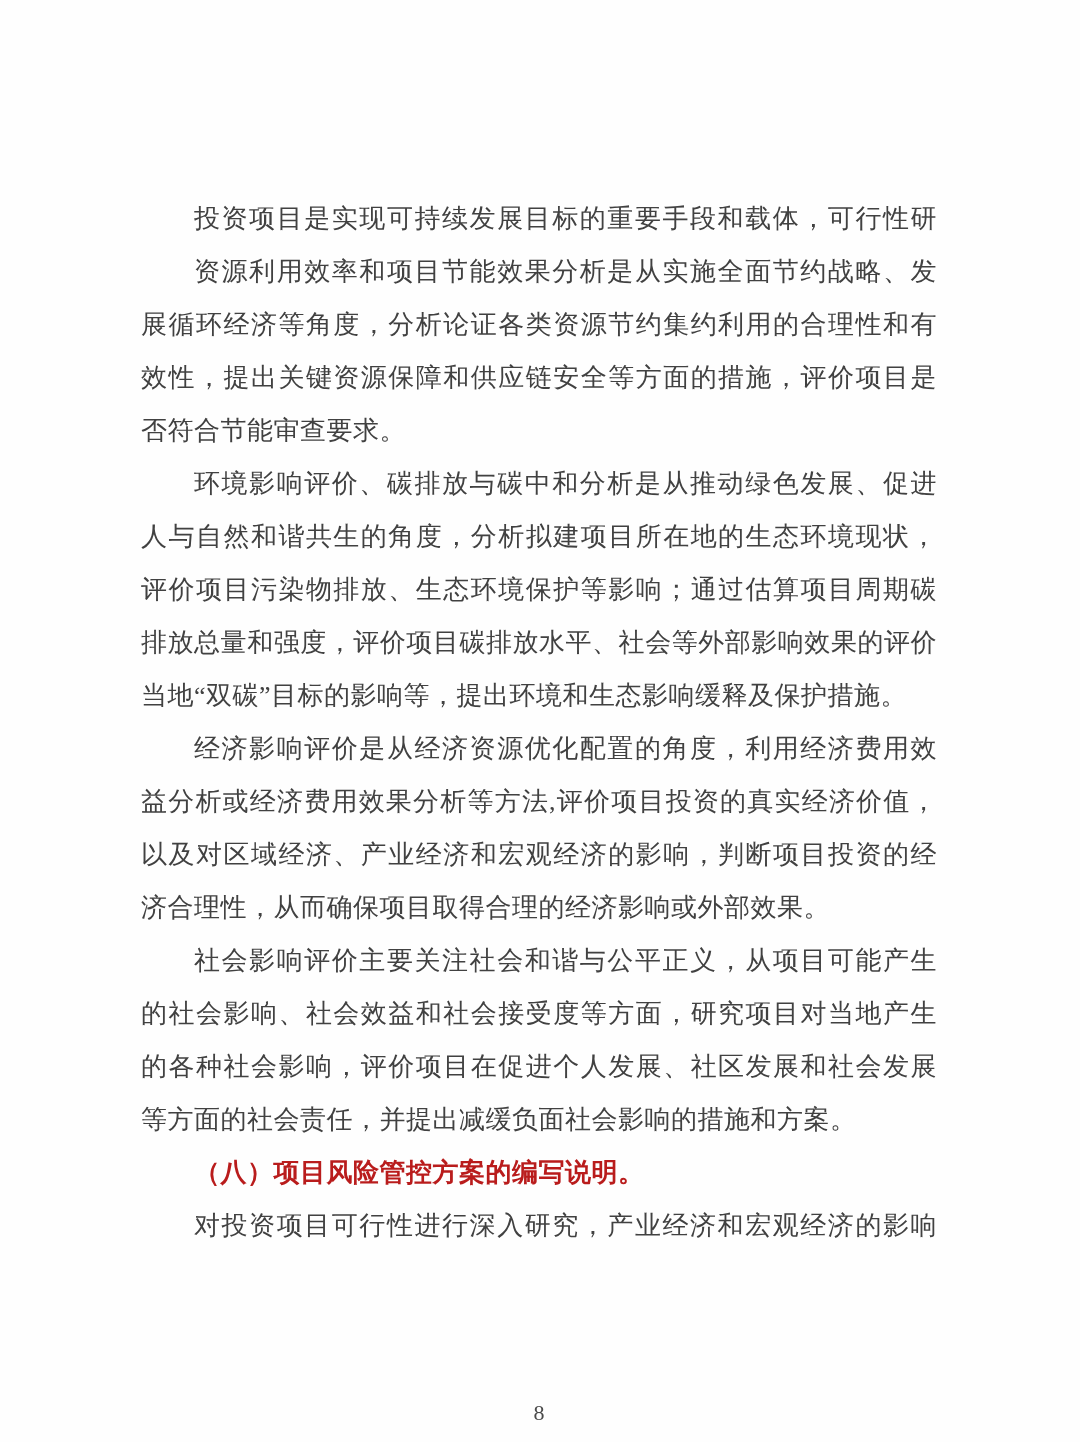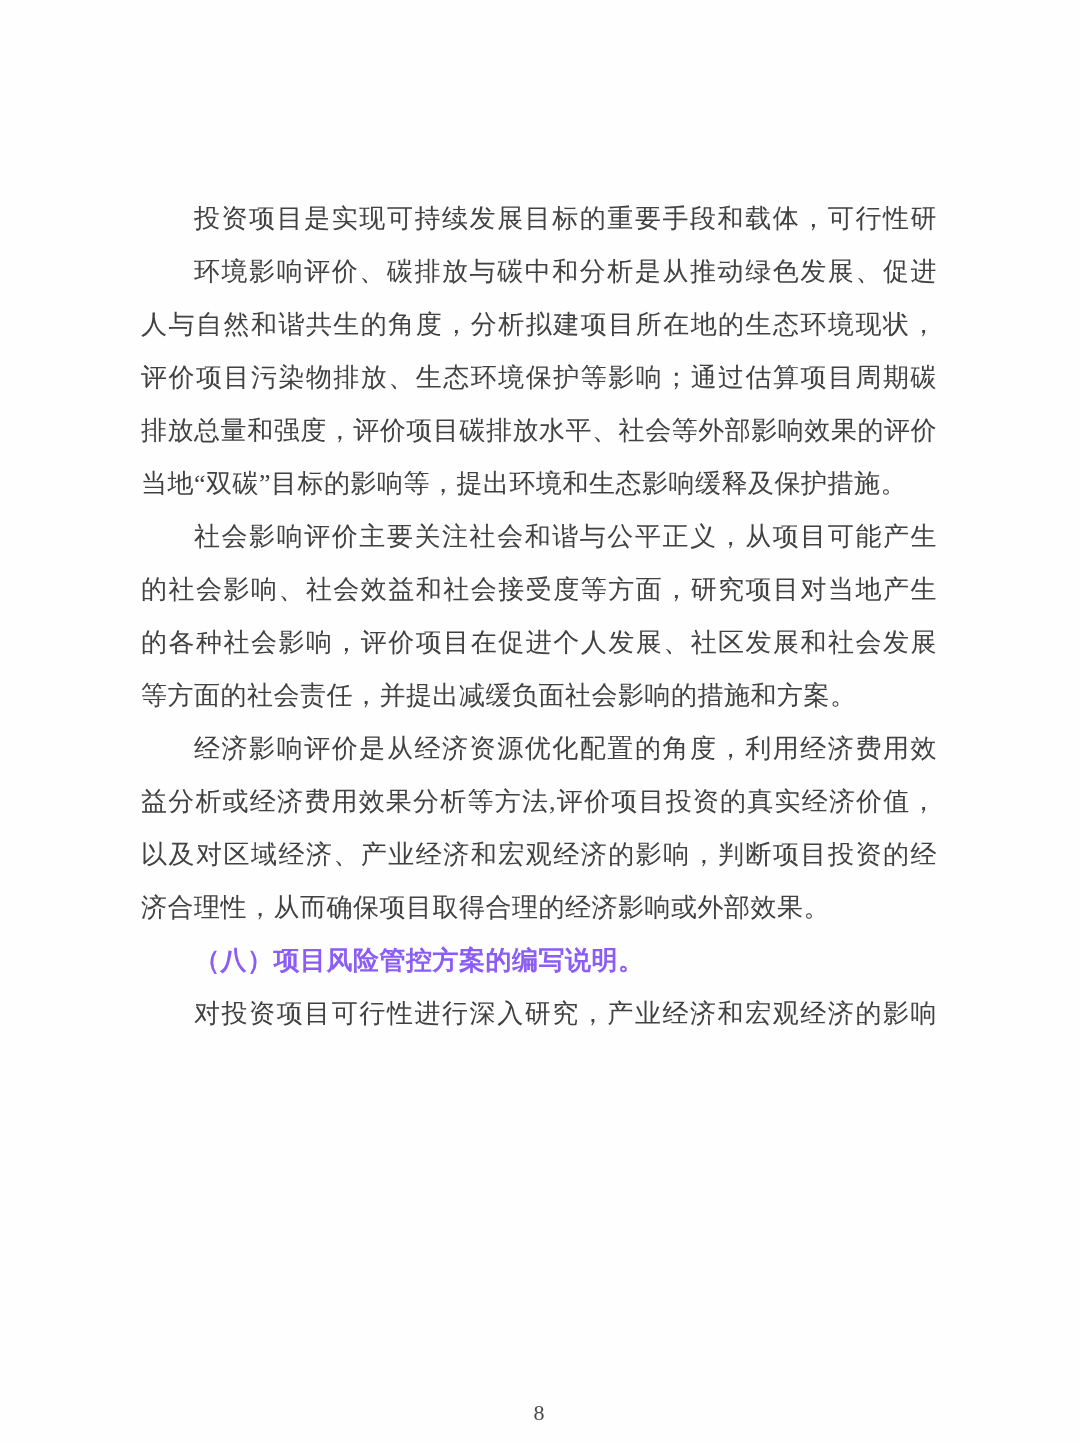--- a/index.html
+++ b/index.html
@@ -37,21 +37,21 @@
     letter-spacing: 0.5px;
   }
   .line.first {
     text-indent: 53px;
   }
   .line.para-end {
     text-align-last: left;
   }
   .para.heading .line {
     font-weight: 700;
-    color: #8b5cf6;
+    color: #b91c1c;
     font-family: Liberation Serif, serif;
   }
   .page-number {
     position: absolute;
     top: 1400px;
     left: 141px;
     width: 796px;
     text-align: center;
     font-size: 22px;
     color: #4a4a4a;
@@ -59,37 +59,43 @@
 </style>
 </head>
 <body>
 
 <div class="page">
   <div class="text-block" id="doc-body">
       <div class="para">
         <div class="line first">投资项目是实现可持续发展目标的重要手段和载体，可行性研</div>
       </div>
       <div class="para">
+        <div class="line first">资源利用效率和项目节能效果分析是从实施全面节约战略、发</div>
+        <div class="line">展循环经济等角度，分析论证各类资源节约集约利用的合理性和有</div>
+        <div class="line">效性，提出关键资源保障和供应链安全等方面的措施，评价项目是</div>
+        <div class="line para-end">否符合节能审查要求。</div>
+      </div>
+      <div class="para">
         <div class="line first">环境影响评价、碳排放与碳中和分析是从推动绿色发展、促进</div>
         <div class="line">人与自然和谐共生的角度，分析拟建项目所在地的生态环境现状，</div>
         <div class="line">评价项目污染物排放、生态环境保护等影响；通过估算项目周期碳</div>
         <div class="line">排放总量和强度，评价项目碳排放水平、社会等外部影响效果的评价</div>
         <div class="line para-end">当地“双碳”目标的影响等，提出环境和生态影响缓释及保护措施。</div>
       </div>
       <div class="para">
+        <div class="line first">经济影响评价是从经济资源优化配置的角度，利用经济费用效</div>
+        <div class="line">益分析或经济费用效果分析等方法,评价项目投资的真实经济价值，</div>
+        <div class="line">以及对区域经济、产业经济和宏观经济的影响，判断项目投资的经</div>
+        <div class="line para-end">济合理性，从而确保项目取得合理的经济影响或外部效果。</div>
+      </div>
+      <div class="para">
         <div class="line first">社会影响评价主要关注社会和谐与公平正义，从项目可能产生</div>
         <div class="line">的社会影响、社会效益和社会接受度等方面，研究项目对当地产生</div>
         <div class="line">的各种社会影响，评价项目在促进个人发展、社区发展和社会发展</div>
         <div class="line para-end">等方面的社会责任，并提出减缓负面社会影响的措施和方案。</div>
-      </div>
-      <div class="para">
-        <div class="line first">经济影响评价是从经济资源优化配置的角度，利用经济费用效</div>
-        <div class="line">益分析或经济费用效果分析等方法,评价项目投资的真实经济价值，</div>
-        <div class="line">以及对区域经济、产业经济和宏观经济的影响，判断项目投资的经</div>
-        <div class="line para-end">济合理性，从而确保项目取得合理的经济影响或外部效果。</div>
       </div>
       <div class="para heading">
         <div class="line first para-end">（八）项目风险管控方案的编写说明。</div>
       </div>
       <div class="para">
         <div class="line first">对投资项目可行性进行深入研究，产业经济和宏观经济的影响</div>
       </div>
     </div>
   <div class="page-number">8</div>
 </div>

